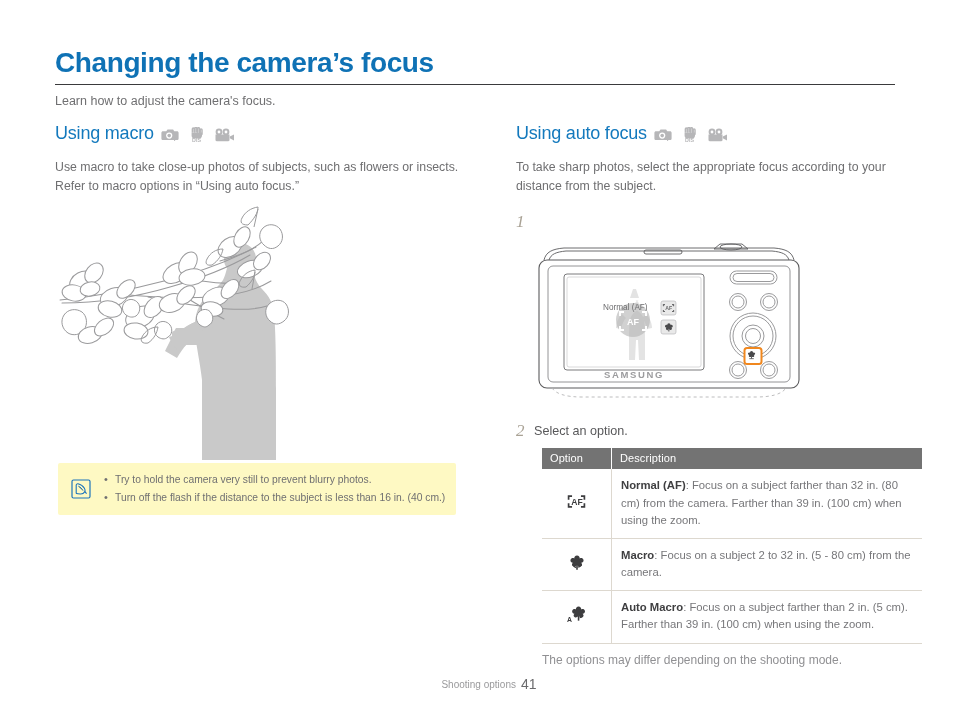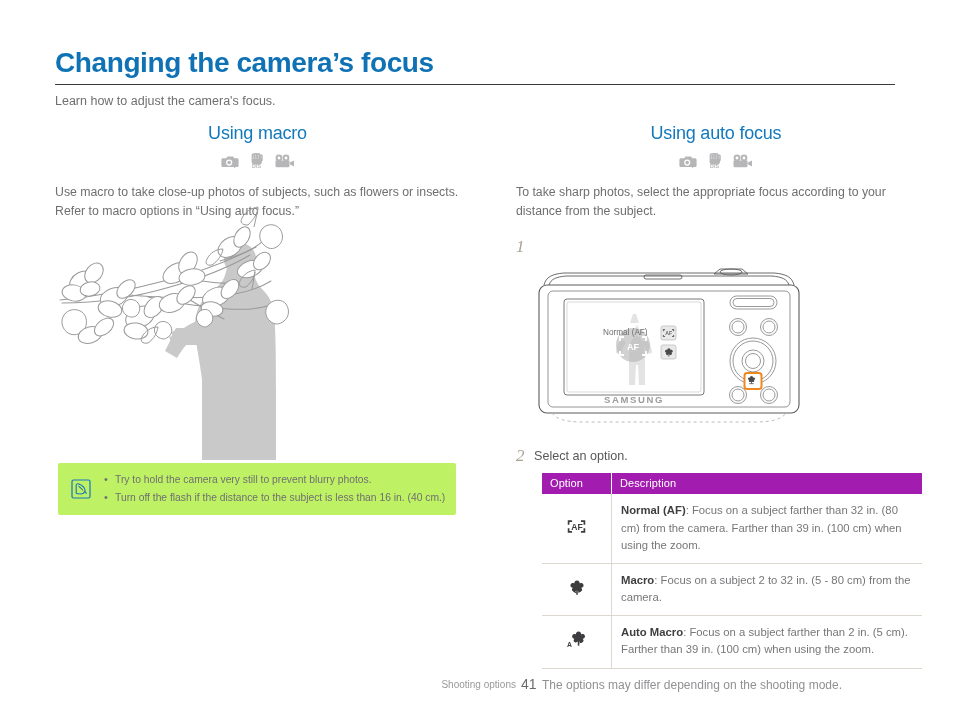--- a/index.html
+++ b/index.html
@@ -63,21 +63,20 @@
     top: 123px;
     width: 400px;
   }
 
   
   .sec-head {
     display: flex;
     align-items: center;
     gap: 7px;
     margin-bottom: 14px;
-    flex-direction: column;
   }
   .sec-head h2 {
     font-size: 18px;
     font-weight: normal;
     color: #1379bd;
     margin: 0;
     letter-spacing: -0.2px;
   }
   .mode-icons {
     display: flex;
@@ -102,21 +101,21 @@
     height: 280px;
   }
 
   
   .note-box {
     position: absolute;
     left: 58px;
     top: 463px;
     width: 398px;
     height: 52px;
-    background: #bef264;
+    background: #fef9c3;
     border-radius: 2px;
     display: flex;
     align-items: center;
   }
   .note-icon {
     width: 46px;
     min-width: 46px;
     display: flex;
     justify-content: center;
     align-items: center;
@@ -179,21 +178,21 @@
 
   
   .opt-table {
     margin-top: 8px;
     margin-left: 26px;
     width: 380px;
     border-collapse: collapse;
     table-layout: fixed;
   }
   .opt-table th {
-    background: #a21caf;
+    background: #737373;
     color: #ffffff;
     font-weight: normal;
     font-size: 11px;
     text-align: left;
     padding: 4px 8px 5px 8px;
     letter-spacing: 0.1px;
   }
   .opt-table th.th-opt {
     width: 53px;
     border-right: 1px solid #ffffff;

